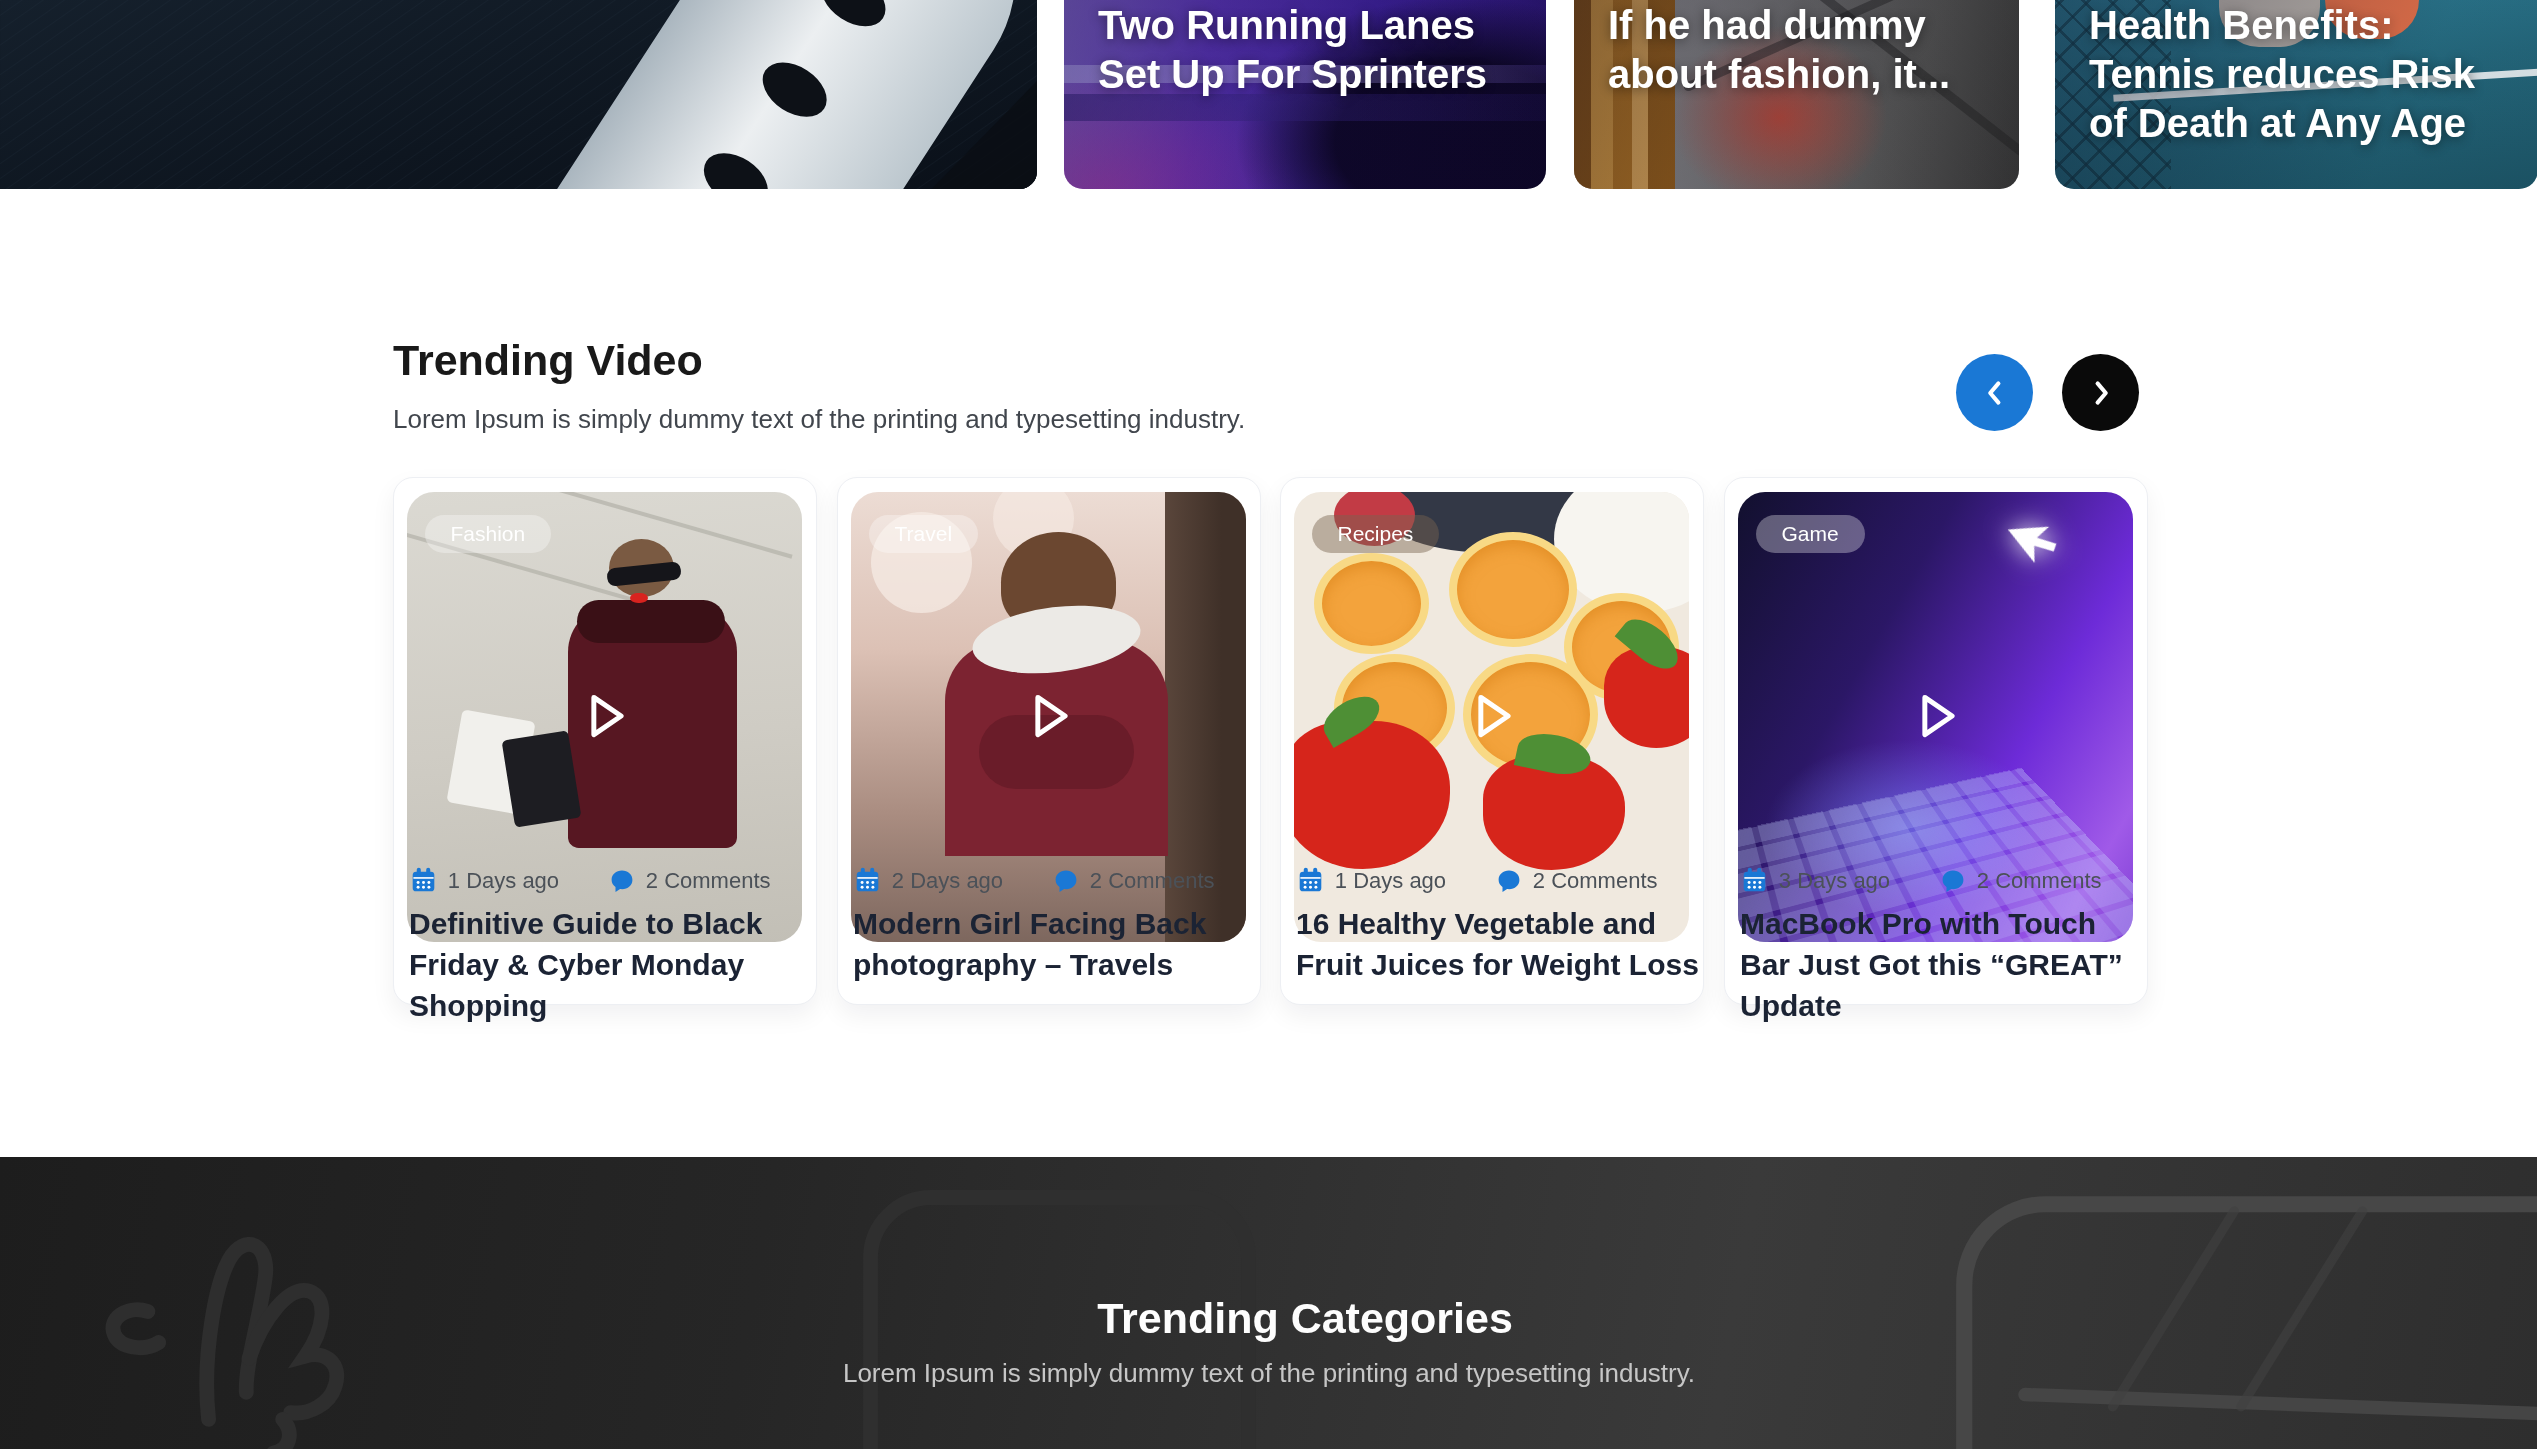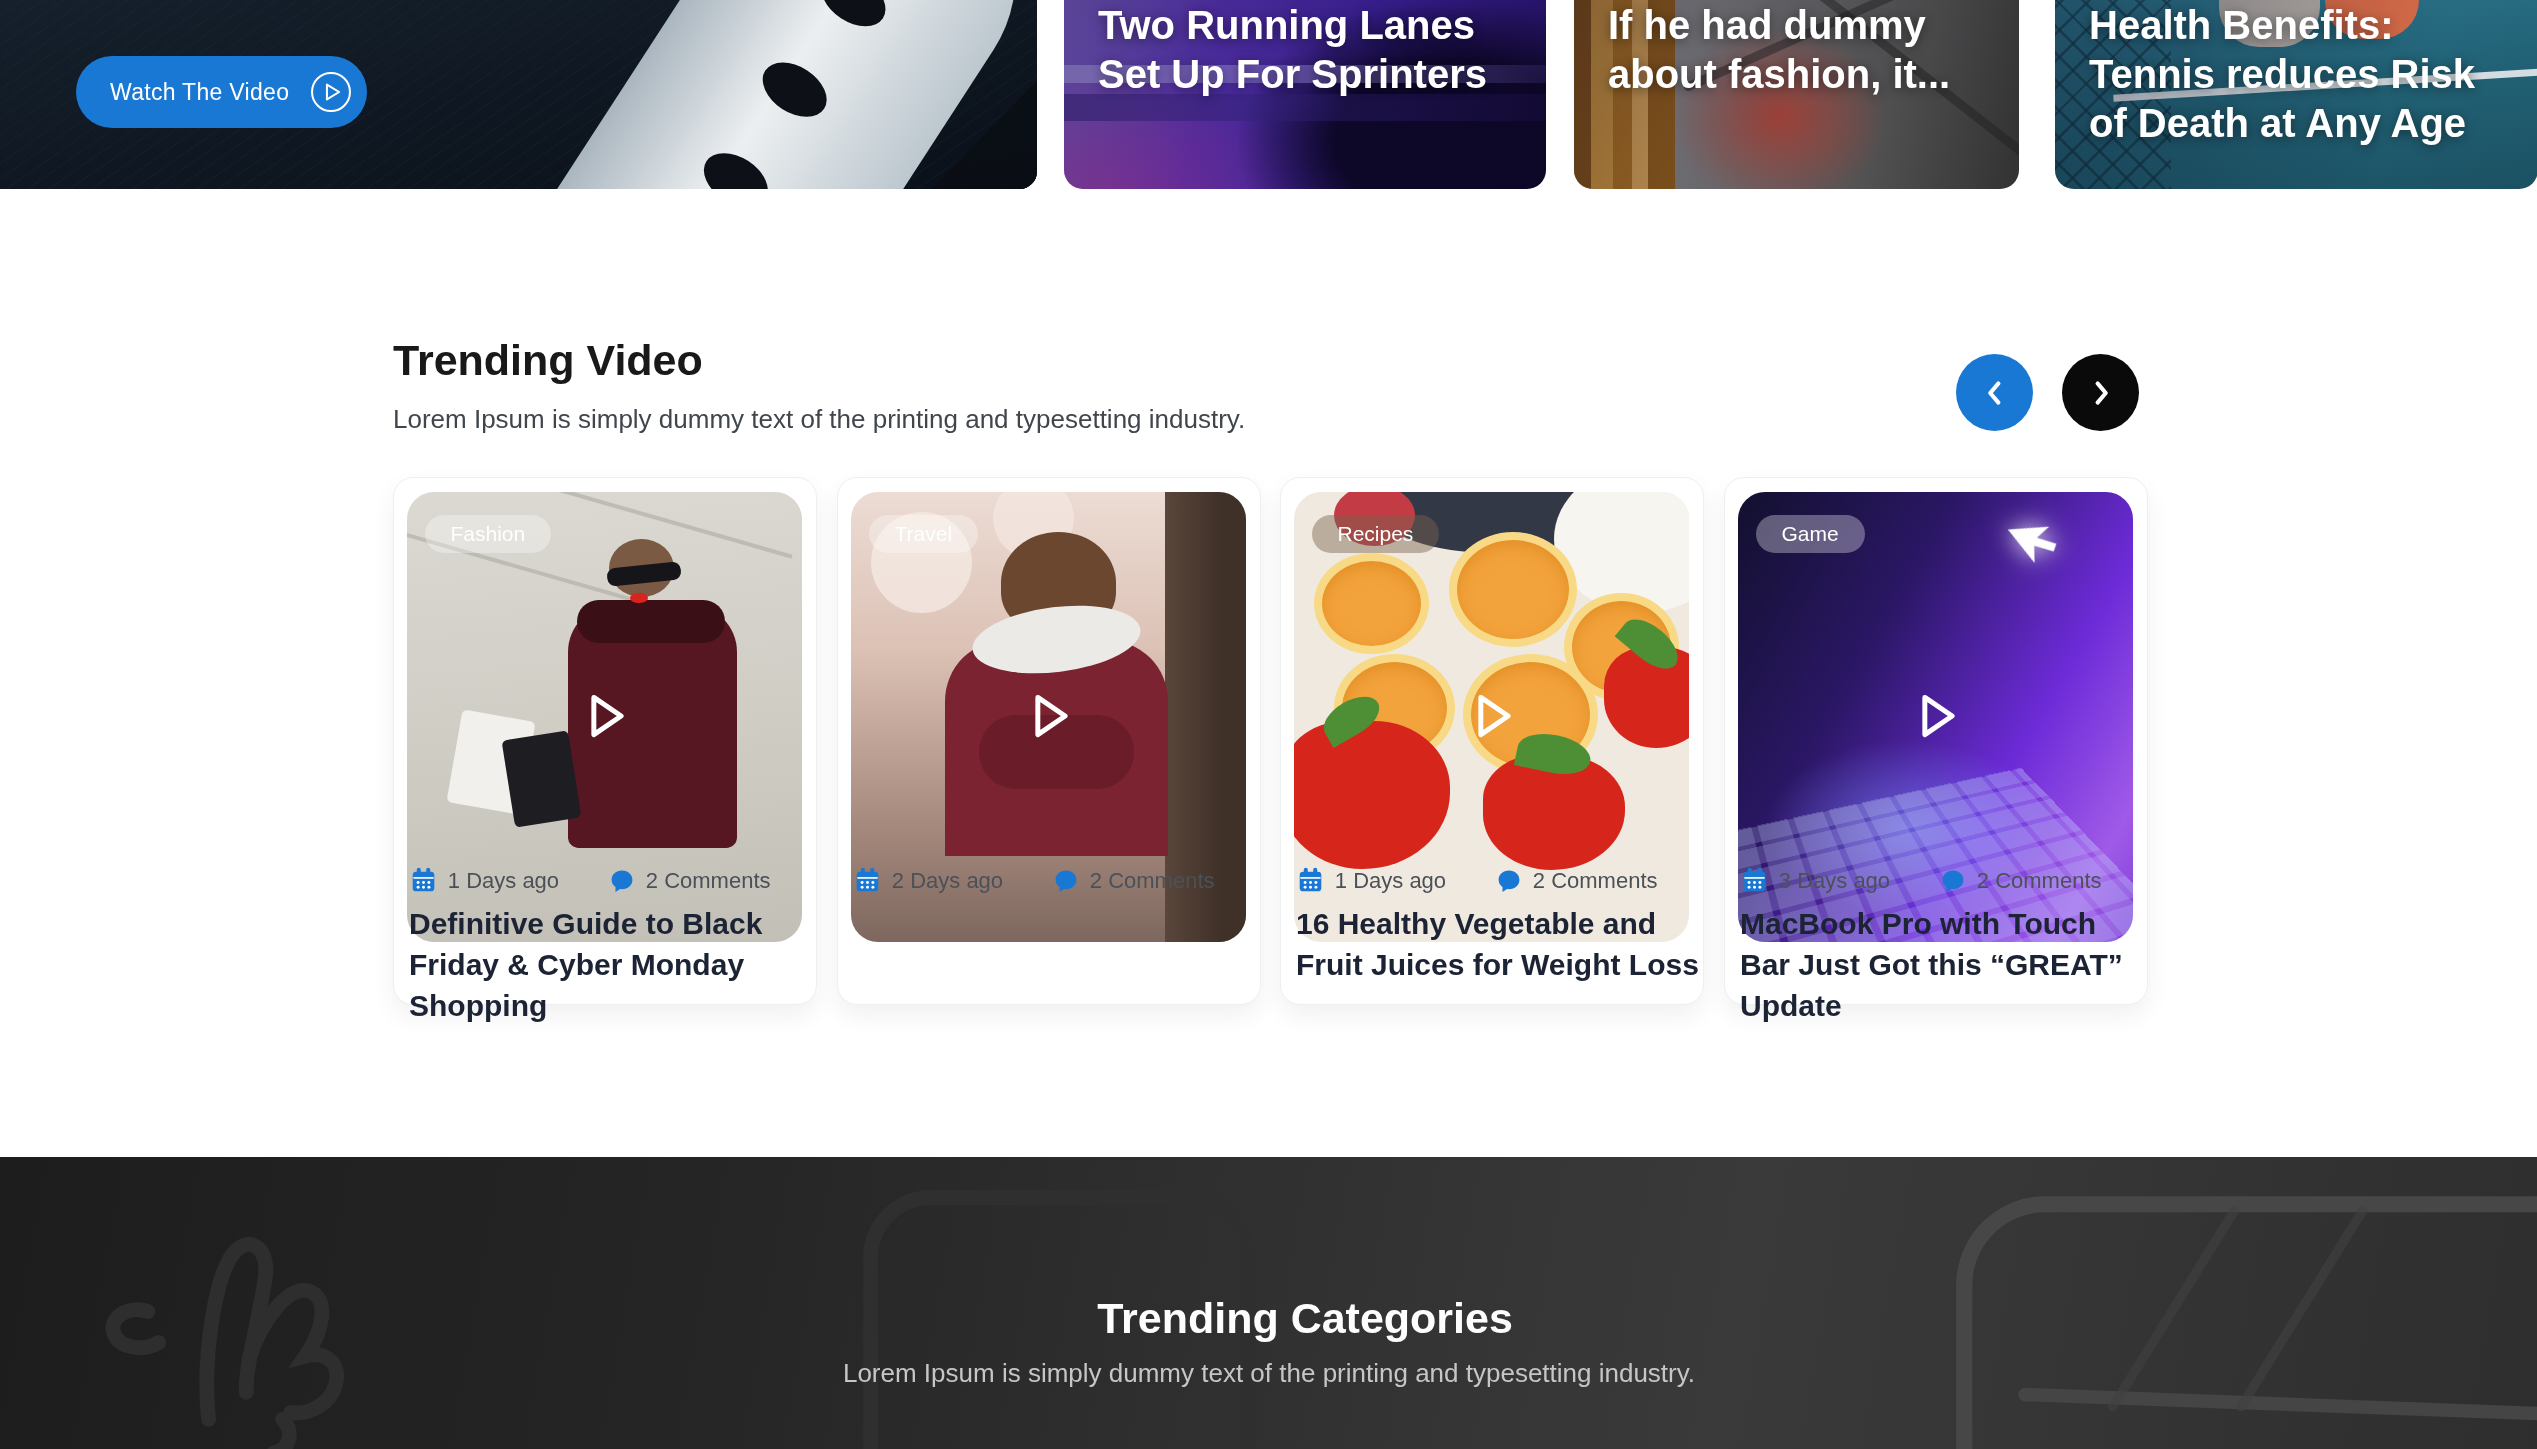--- a/index.html
+++ b/index.html
@@ -134,27 +134,20 @@
       <rect width="1536" height="280" fill="url(#weave)" opacity="0.45"></rect>
       <g transform="rotate(33 1245 10)">
         <rect x="1040" y="-260" width="430" height="980" rx="200" fill="url(#strap)"></rect>
         <ellipse cx="1255" cy="-10" rx="52" ry="34" fill="#0d1117"></ellipse>
         <ellipse cx="1255" cy="150" rx="52" ry="34" fill="#0d1117"></ellipse>
         <ellipse cx="1255" cy="310" rx="52" ry="34" fill="#0d1117"></ellipse>
         <ellipse cx="1255" cy="470" rx="52" ry="34" fill="#0d1117"></ellipse>
       </g>
       <path d="M1536 120 L1380 280 L1536 280 Z" fill="#0a0e14" opacity="0.85"></path>
     </svg>
-    <div class="watch-btn">
-      <span>Watch The Video</span>
-      <svg width="42" height="42" viewBox="0 0 62 62">
-        <circle cx="31" cy="31" r="28" fill="none" stroke="#ffffff" stroke-width="3"></circle>
-        <path d="M25 20 L43 31 L25 42 Z" fill="none" stroke="#ffffff" stroke-width="3" stroke-linejoin="round"></path>
-      </svg>
-    </div>
   </div>
 
   <div class="hero-card hc-sprinters">
     <div class="streak1"></div>
     <div class="streak2"></div>
     <div class="shade"></div>
     <div class="story-title">Two Running Lanes Set Up For Sprinters</div>
   </div>
 
   <div class="hero-card hc-fashionman">
@@ -270,20 +263,21 @@
         </svg>
         <span>2 Days ago</span>
       </span>
       <span class="m-item">
         <svg width="26" height="26" viewBox="0 0 40 40">
           <path d="M20 4 C11 4 4 10.2 4 18 c0 4.6 2.3 8.6 6 11.2 V37 l7-4.6 c1 .15 2 .2 3 .2 9 0 16-6.2 16-14.3 S29 4 20 4 Z" fill="#1a78d5"></path>
         </svg>
         <span>2 Comments</span>
       </span>
     </div>
+    <div class="vtitle">Modern Girl Facing Back photography – Travels</div>
   </div>
 
   <div class="vcard vc-2">
     <div class="thumb th-recipes">
       <div class="berries"></div>
       <div class="rasp"></div>
       <div class="bowl"></div>
       <div class="orange" style="left:20px;top:61px;width:115px;height:101px;"></div>
       <div class="orange" style="left:155px;top:40px;width:128px;height:115px;"></div>
       <div class="orange" style="left:270px;top:101px;width:115px;height:108px;"></div>

